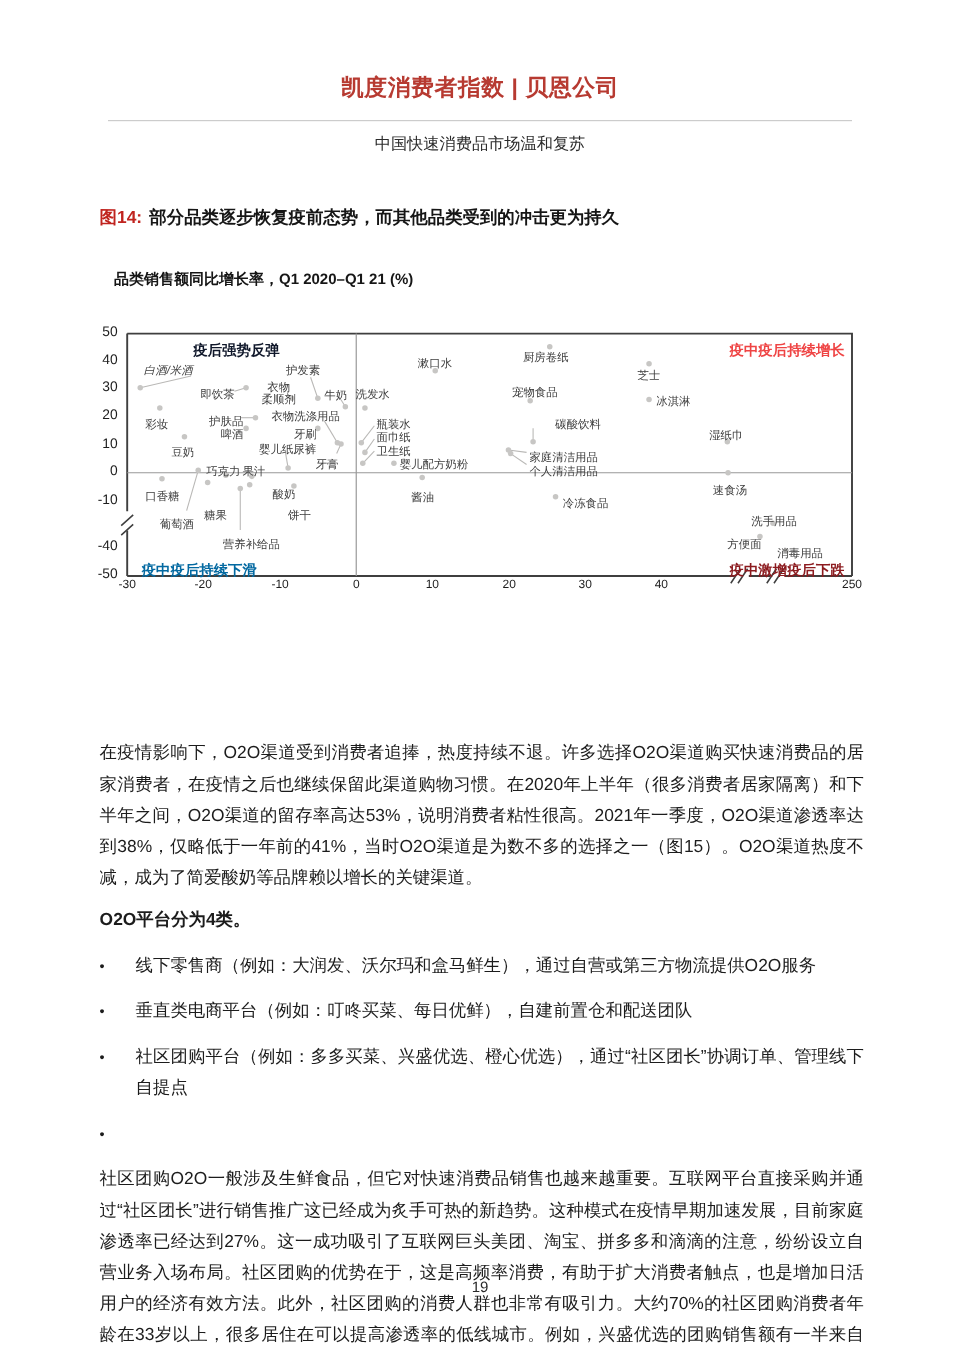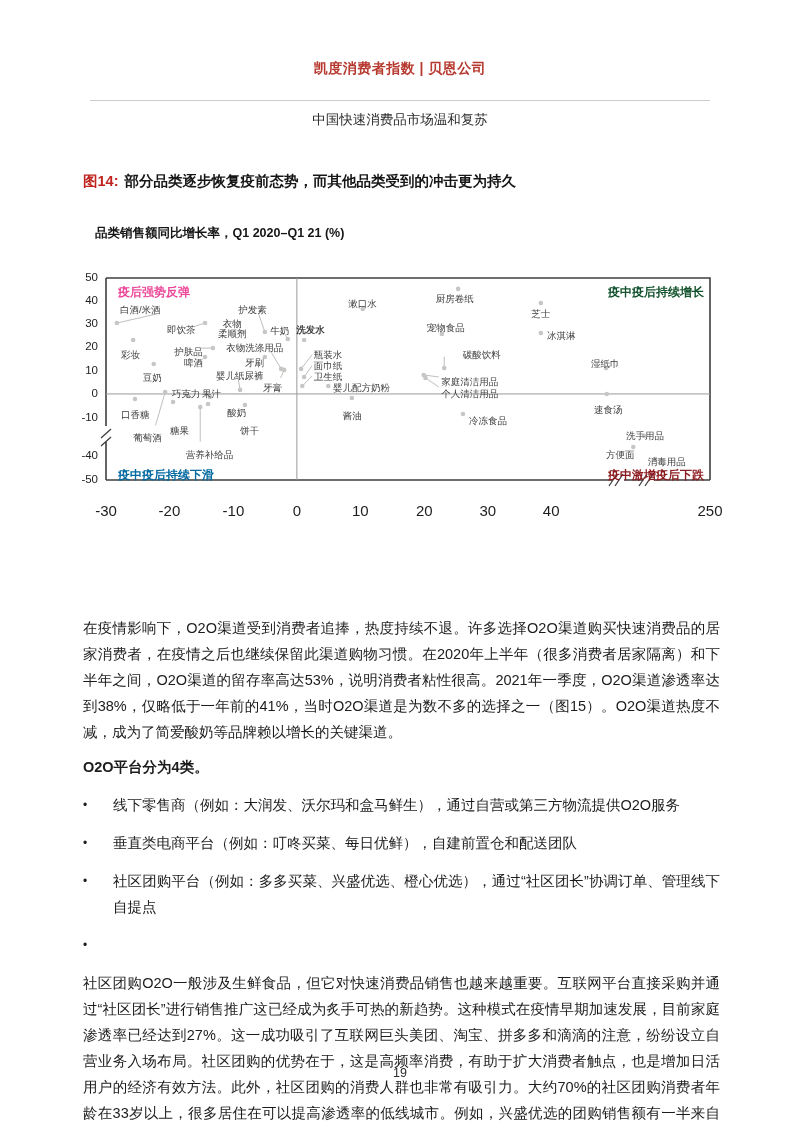--- a/index.html
+++ b/index.html
@@ -2,31 +2,31 @@
 <html><head>
 <meta charset="utf-8">
 <style>
   * { margin:0; padding:0; box-sizing:border-box; }
   html,body { background:#ffffff; }
   .page {
     position:relative; width:800px; height:1130px; background:#ffffff;
     font-family:"Liberation Sans", sans-serif; color:#1f1f1f; overflow:hidden;
   }
   .brand { position:absolute; top:60px; left:0; right:0; text-align:center;
-    font-size:14px; font-weight:bold; color:#b73a31; letter-spacing:.5px; }
+    font-size:19px; font-weight:bold; color:#b73a31; letter-spacing:.5px; }
   .rule  { position:absolute; top:100px; left:90px; width:620px; border-top:1px solid #cccccc; }
   .subtitle { position:absolute; top:111px; left:0; right:0; text-align:center; font-size:13.5px; color:#2b2b2b; }
   .fig-title { position:absolute; top:172px; left:83px; font-size:14.5px; font-weight:bold; color:#161616; }
   .fig-title .fig-label { color:#c0241f; margin-right:6px; }
   .chart-title { position:absolute; top:225px; left:95px; font-size:12.5px; font-weight:bold; color:#161616; }
 
   .plot { position:absolute; left:106px; top:278px; width:604px; height:212px; }
   .plot svg { position:absolute; left:-12px; top:-12px; overflow:visible; }
   .ytick { position:absolute; width:38px; left:-46px; text-align:right; font-size:11.5px; color:#1d1d1d; }
-  .xtick { position:absolute; top:224px; transform:translateX(-50%); font-size:15px; color:#1d1d1d; white-space:nowrap; }
+  .xtick { position:absolute; top:204px; transform:translateX(-50%); font-size:10px; color:#1d1d1d; white-space:nowrap; }
   .pt-label { position:absolute; font-size:9.5px; line-height:10.5px; color:#3c3c3c;
     white-space:pre-line; transform:translateY(-50%); }
   .pt-label.mid { transform:translate(-50%,-50%); text-align:center; }
   .quad { position:absolute; font-size:12px; font-weight:bold; white-space:nowrap; }
   .q-tl { left:2%;  top:3%; }
   .q-tr { right:1%; top:3%; text-align:right; }
   .q-bl { left:2%;  bottom:3%; }
   .q-br { right:1%; bottom:3%; text-align:right; }
 
   .xlabel { position:absolute; top:510px; left:106px; width:604px; text-align:center;
@@ -132,21 +132,21 @@
       <div class="ytick" style="top: 195px;">-50</div>
       <div class="xtick" style="left: 0px;">-30</div>
       <div class="xtick" style="left: 63.42px;">-20</div>
       <div class="xtick" style="left: 127.444px;">-10</div>
       <div class="xtick" style="left: 190.864px;">0</div>
       <div class="xtick" style="left: 254.284px;">10</div>
       <div class="xtick" style="left: 318.308px;">20</div>
       <div class="xtick" style="left: 381.728px;">30</div>
       <div class="xtick" style="left: 445.148px;">40</div>
       <div class="xtick" style="left: 604px;">250</div>
-      <div class="pt-label" style="left: 2.3%; top: 14.9%;">白酒/米酒</div>
+      <div class="pt-label" style="left: 2.3%; top: 14.9%; font-style: italic;">白酒/米酒</div>
       <div class="pt-label" style="left: 10.1%; top: 24.3%;">即饮茶</div>
       <div class="pt-label" style="left: 21.9%; top: 15.3%;">护发素</div>
       <div class="pt-label mid" style="left: 20.9%; top: 24%;">衣物
 柔顺剂</div>
       <div class="pt-label" style="left: 27.2%; top: 25.2%;">牛奶</div>
       <div class="pt-label" style="left: 2.5%; top: 36.1%; text-align: center;">彩妆</div>
       <div class="pt-label" style="left: 11.3%; top: 34.7%;">护肤品</div>
       <div class="pt-label" style="left: 12.9%; top: 40.1%;">啤酒</div>
       <div class="pt-label" style="left: 19.9%; top: 33.2%;">衣物洗涤用品</div>
       <div class="pt-label" style="left: 23%; top: 40.1%;">牙刷</div>
@@ -154,42 +154,42 @@
       <div class="pt-label" style="left: 18.2%; top: 46%;">婴儿纸尿裤</div>
       <div class="pt-label" style="left: 10.9%; top: 54.5%;">巧克力</div>
       <div class="pt-label" style="left: 15.9%; top: 54.5%;">果汁</div>
       <div class="pt-label" style="left: 26%; top: 52%;">牙膏</div>
       <div class="pt-label" style="left: 2.5%; top: 64.4%;">口香糖</div>
       <div class="pt-label" style="left: 4.5%; top: 75.7%;">葡萄酒</div>
       <div class="pt-label" style="left: 10.6%; top: 72.3%;">糖果</div>
       <div class="pt-label" style="left: 18.4%; top: 63.9%; padding-left: 10px;">酸奶</div>
       <div class="pt-label" style="left: 13.2%; top: 83.7%;">营养补给品</div>
       <div class="pt-label" style="left: 22.2%; top: 72.3%;">饼干</div>
-      <div class="pt-label" style="left: 31.5%; top: 24.3%; font-weight: bold;">洗发水</div>
+      <div class="pt-label" style="left: 31.5%; top: 24.3%;">洗发水</div>
       <div class="pt-label" style="left: 40.1%; top: 12.4%;">漱口水</div>
       <div class="pt-label" style="left: 34.4%; top: 36.1%;">瓶装水</div>
       <div class="pt-label" style="left: 34.4%; top: 41.6%;">面巾纸</div>
       <div class="pt-label" style="left: 34.4%; top: 46.5%;">卫生纸</div>
       <div class="pt-label" style="left: 37.6%; top: 52%;">婴儿配方奶粉</div>
       <div class="pt-label" style="left: 39.2%; top: 64.9%;">酱油</div>
       <div class="pt-label" style="left: 54.6%; top: 9.9%;">厨房卷纸</div>
       <div class="pt-label" style="left: 53.1%; top: 23.8%;">宠物食品</div>
       <div class="pt-label" style="left: 53.1%; top: 36.1%; margin-left: 36px;">碳酸饮料</div>
       <div class="pt-label" style="left: 55.5%; top: 49%;">家庭清洁用品</div>
       <div class="pt-label" style="left: 55.5%; top: 54.5%;">个人清洁用品</div>
       <div class="pt-label" style="left: 60.1%; top: 67.3%;">冷冻食品</div>
       <div class="pt-label" style="left: 80.8%; top: 62.4%;">速食汤</div>
       <div class="pt-label" style="left: 70.4%; top: 16.8%;">芝士</div>
       <div class="pt-label" style="left: 73%; top: 27.2%;">冰淇淋</div>
       <div class="pt-label" style="left: 80.3%; top: 40.6%;">湿纸巾</div>
       <div class="pt-label" style="left: 86.1%; top: 74.3%;">洗手用品</div>
       <div class="pt-label" style="left: 82.8%; top: 83.7%;">方便面</div>
       <div class="pt-label" style="left: 89.7%; top: 86.6%;">消毒用品</div>
-      <div class="quad q-tl" style="color: #ec4899;">疫后强势反弹</div>
-      <div class="quad q-tr" style="color: #14532d;">疫中疫后持续增长</div>
+      <div class="quad q-tl" style="color: #0f172a; margin-left: 43px;">疫后强势反弹</div>
+      <div class="quad q-tr" style="color: #ef4444;">疫中疫后持续增长</div>
       <div class="quad q-bl" style="color: #0369a1;">疫中疫后持续下滑</div>
       <div class="quad q-br" style="color: rgb(140, 27, 31);">疫中激增疫后下跌</div>
     </div>
 
 
 
   <div class="body-block">
     <div>在疫情影响下，O2O渠道受到消费者追捧，热度持续不退。许多选择O2O渠道购买快速消费品的居家消费者，在疫情之后也继续保留此渠道购物习惯。在2020年上半年（很多消费者居家隔离）和下半年之间，O2O渠道的留存率高达53%，说明消费者粘性很高。2021年一季度，O2O渠道渗透率达到38%，仅略低于一年前的41%，当时O2O渠道是为数不多的选择之一（图15）。O2O渠道热度不减，成为了简爱酸奶等品牌赖以增长的关键渠道。</div>
     <div class="subhead">O2O平台分为4类。</div>
     <div class="bullet-row">

